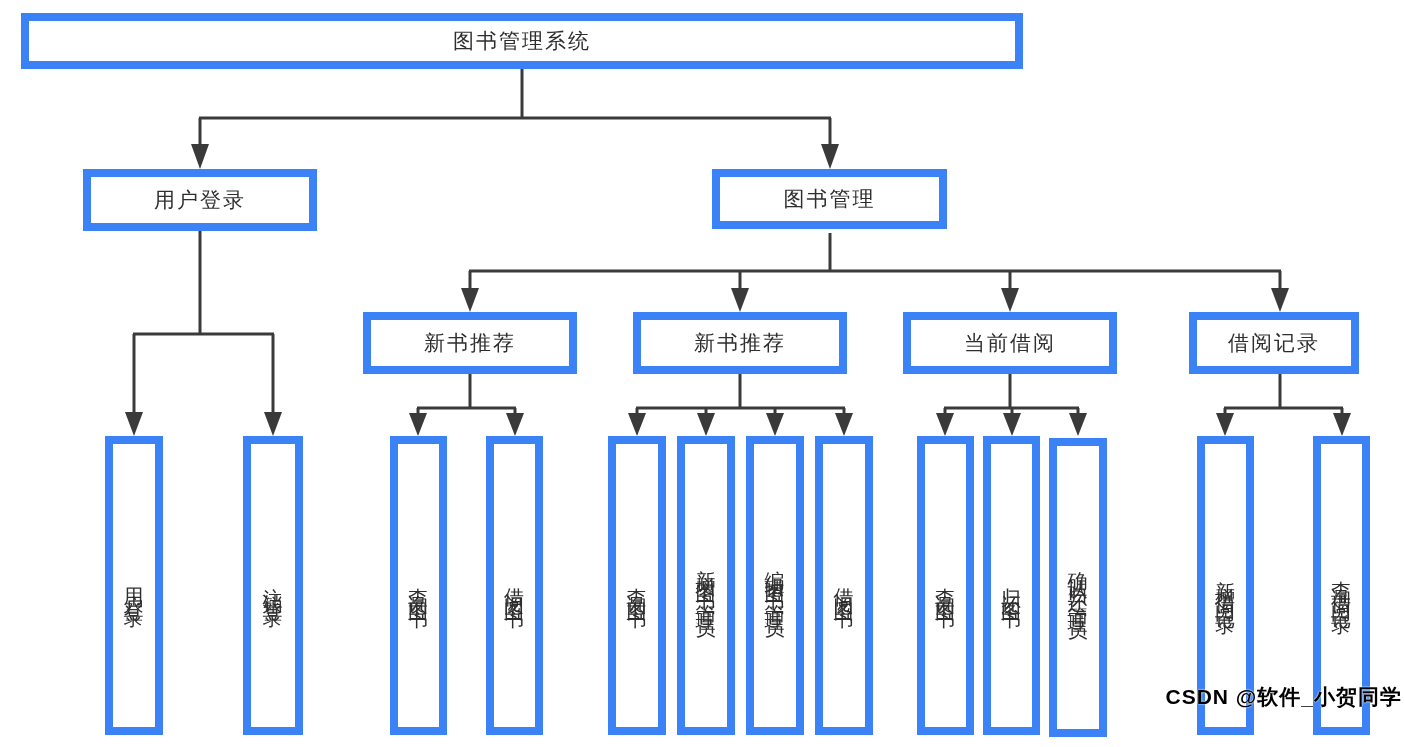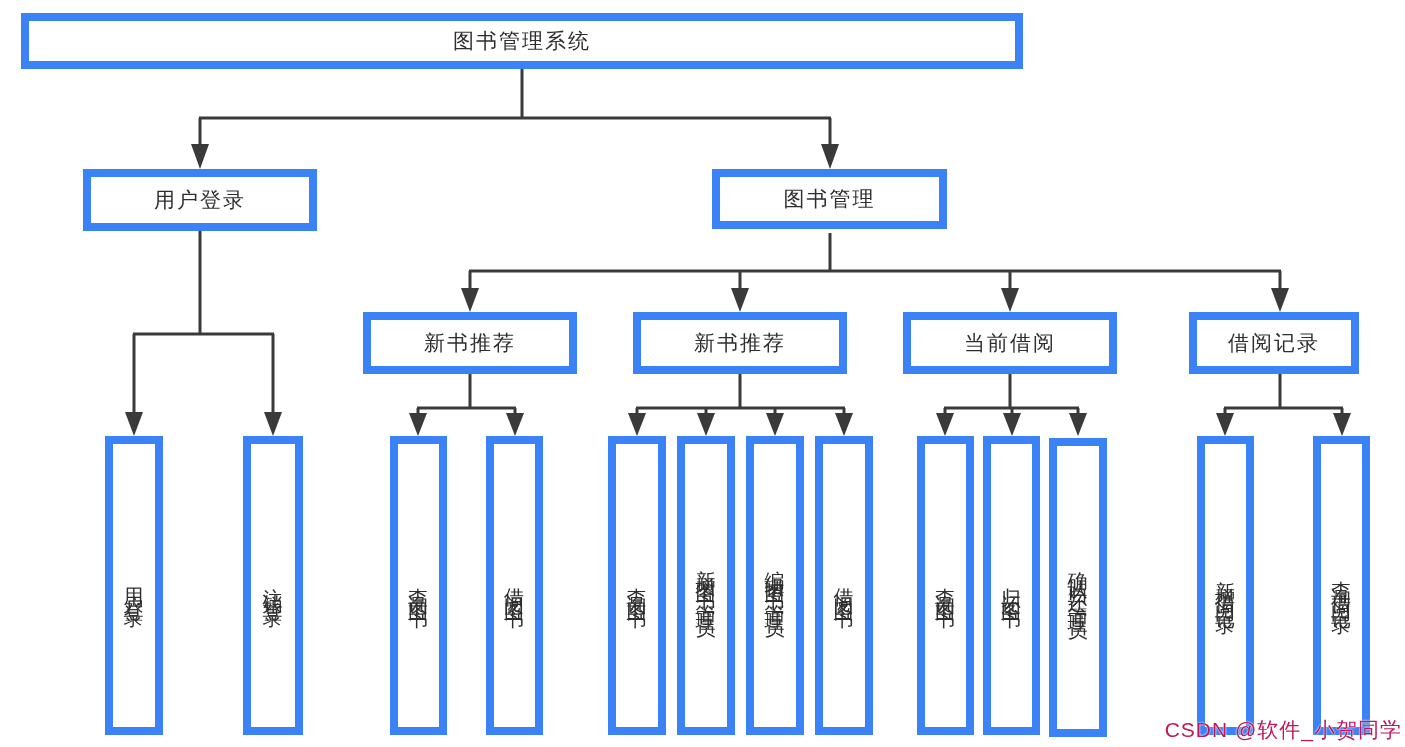--- a/index.html
+++ b/index.html
@@ -32,27 +32,28 @@
   .node.v {
     writing-mode: vertical-rl;
     text-orientation: mixed;
     font-size: 20px;
     letter-spacing: 7px;
     line-height: 1;
   }
   .watermark {
     position: absolute;
     right: 3px;
-    top: 716px;
+    top: 683px;
     font-size: 21px;
     letter-spacing: 1px;
-    color: #be185d;
+    color: #000000;
     text-shadow: 0 0 2px #ffffff, 0 0 1px #ffffff;
     z-index: 5;
     white-space: nowrap;
+    font-weight: bold;
   }
 </style>
 </head>
 <body>
 
 <div class="stage">
 
   <svg class="wires" width="1405" height="747" viewBox="0 0 1405 747">
 
     <g>

